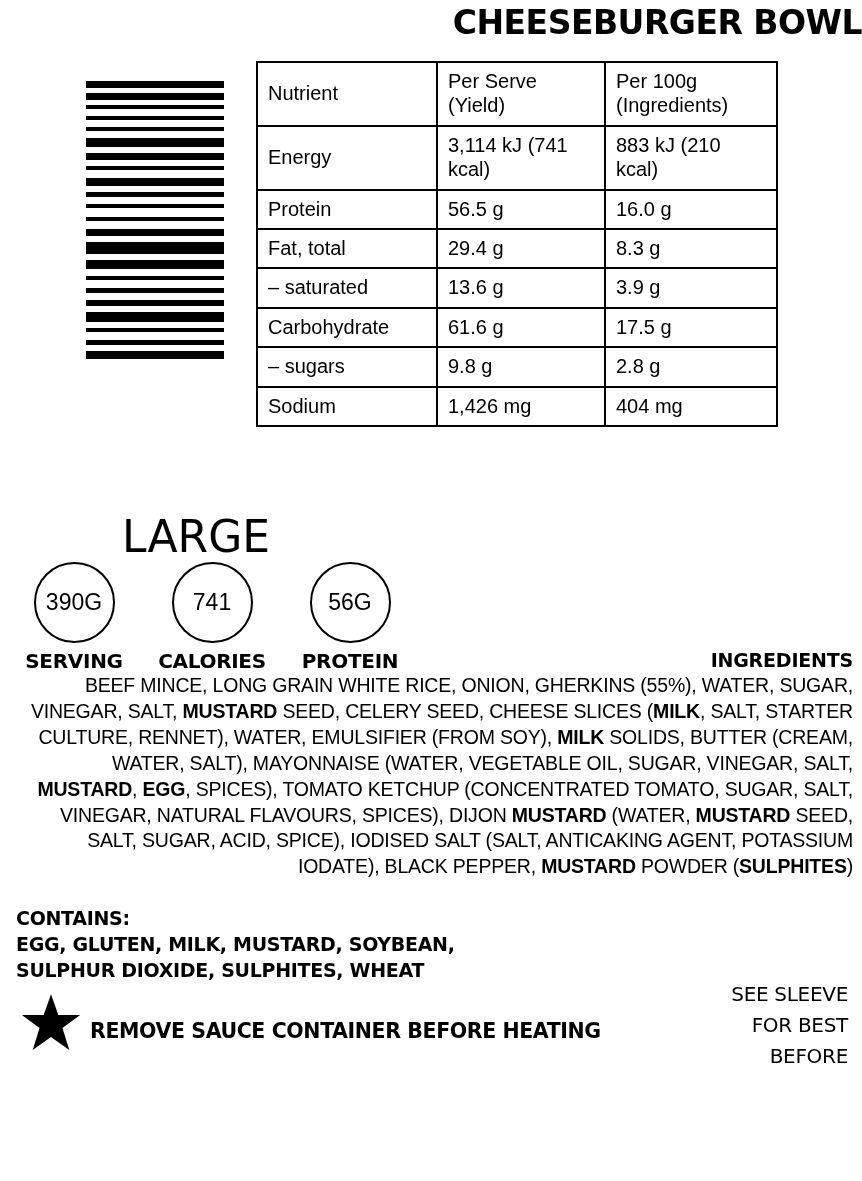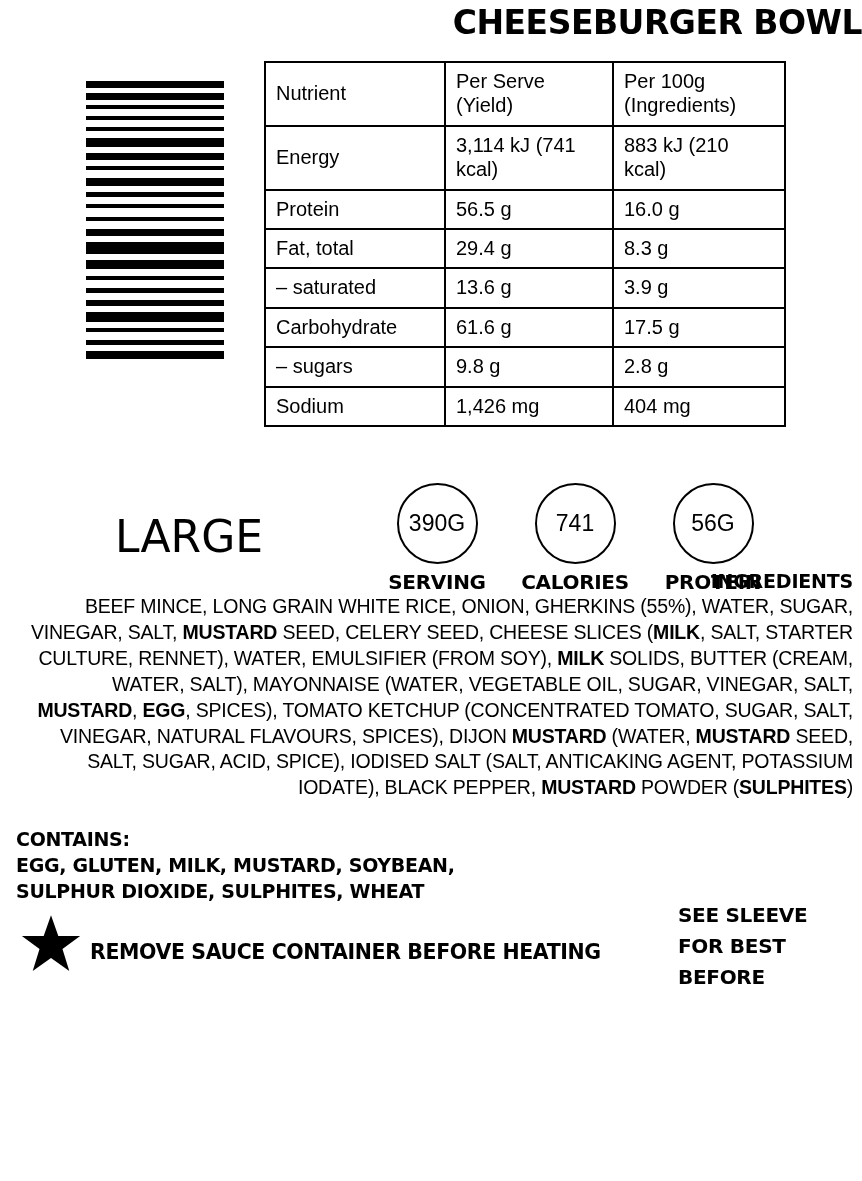--- a/index.html
+++ b/index.html
@@ -40,21 +40,21 @@
     width: 138px;
     flex: 0 0 138px;
     margin-top: 20px;
   }
   .barcode .bar {
     background: #000;
     width: 100%;
   }
 
   .nutrition-wrap {
-    margin-left: 40px;
+    margin-left: 32px;
     flex: 0 0 auto;
   }
   table.nutrition {
     border-collapse: collapse;
     font-size: 20px;
     table-layout: fixed;
     width: 520px;
   }
   table.nutrition td {
     border: 2.5px solid #000;
@@ -64,21 +64,22 @@
   }
   table.nutrition col.c1 { width: 180px; }
   table.nutrition col.c2 { width: 168px; }
   table.nutrition col.c3 { width: 172px; }
 
   
   .midrow {
     display: flex;
     align-items: flex-start;
     margin-top: 56px;
-    padding-left: 4px;
+    padding-left: 11px;
+    flex-direction: column;
   }
   .large-word {
     font-family: "DejaVu Sans", sans-serif;
     font-size: 44px;
     font-weight: normal;
     letter-spacing: 0px;
     width: 370px;
     text-align: center;
     padding-top: 28px;
   }
@@ -164,23 +165,23 @@
   .warn-text {
     font-family: "DejaVu Sans", sans-serif;
     font-weight: bold;
     font-size: 20.5px;
     letter-spacing: -0.4px;
     margin-left: 8px;
     margin-top: 14px;
   }
   .sleeve {
     flex: 0 0 170px;
-    text-align: left;
-    font-family: "DejaVu Sans", sans-serif;
-    font-weight: bold;
+    text-align: right;
+    font-family: "DejaVu Sans", sans-serif;
+    font-weight: normal;
     font-size: 20px;
     line-height: 1.55;
     letter-spacing: -0.3px;
     margin-top: -14px;
   }
 </style>
 </head>
 <body>
 
 <div class="title">CHEESEBURGER BOWL</div>

